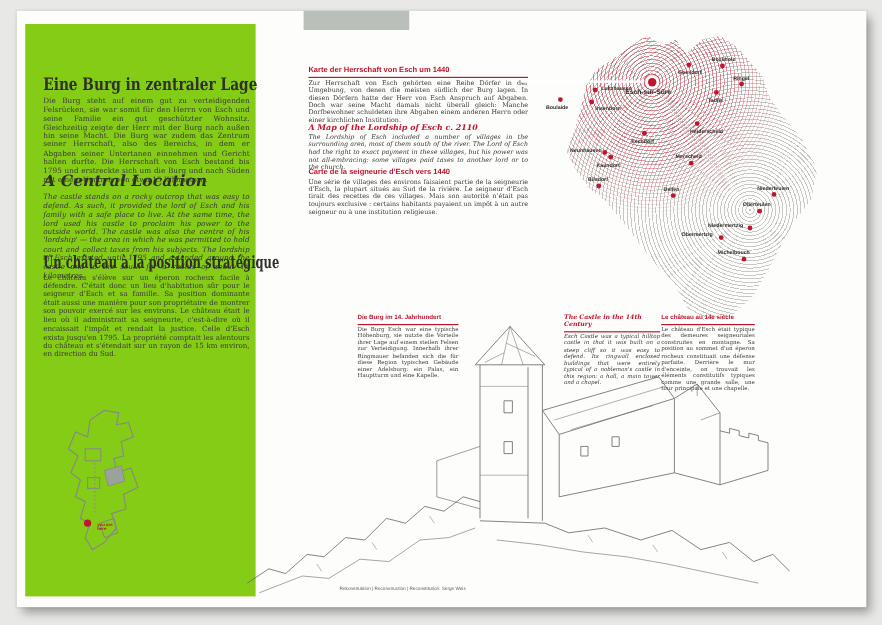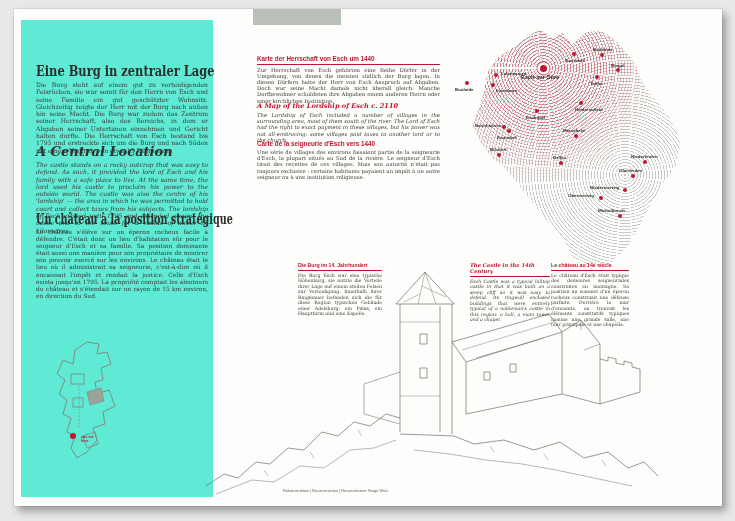--- a/index.html
+++ b/index.html
@@ -1,21 +1,21 @@
 <!DOCTYPE html>
 <html style="--accent: #c0152f;"><head>
 <meta charset="utf-8">
 <style>
   html,body{margin:0;padding:0;width:735px;height:521px;background:#e8e8e6;overflow:hidden;
             font-family:"DejaVu Serif", serif;}
   .panel{position:absolute;left:14px;top:9px;width:708px;height:497px;background:#fdfdfb;
          box-shadow:4px 5px 8px rgba(0,0,0,.35),0 0 0 1px rgba(0,0,0,.06);}
   .toptab{position:absolute;left:239px;top:0;width:88px;height:16px;background:#b9bfb9;}
   
-  .sidebar{position:absolute;left:7px;top:11px;width:192px;height:477px;background:#5eead4;color:#34352f;}
+  .sidebar{position:absolute;left:7px;top:11px;width:192px;height:477px;background:#84cc16;color:#34352f;}
   .sb-h1,.sb-h3{position:absolute;left:15px;font-weight:bold;font-size:13px;white-space:nowrap;
                 transform-origin:left center;color:#2f302b;}
   .sb-h2{position:absolute;left:15px;font-style:italic;font-weight:bold;font-size:13px;color:#2f302b;}
   .sb-p{position:absolute;left:15px;width:172px;font-size:6.1px;line-height:7.3px;text-align:justify;color:#3a3b36;}
   .sb-p.it{font-style:italic;}
   
   .ms-col{position:absolute;left:243px;width:183px;}
   .h-red{color:var(--accent);font-family:"Liberation Sans", sans-serif;font-weight:bold;font-size:6.3px;}
   .h-red-it{color:var(--accent);font-style:italic;font-weight:bold;font-size:6.6px;}
   .rule{height:1px;background:var(--accent);margin-top:1.5px;}

